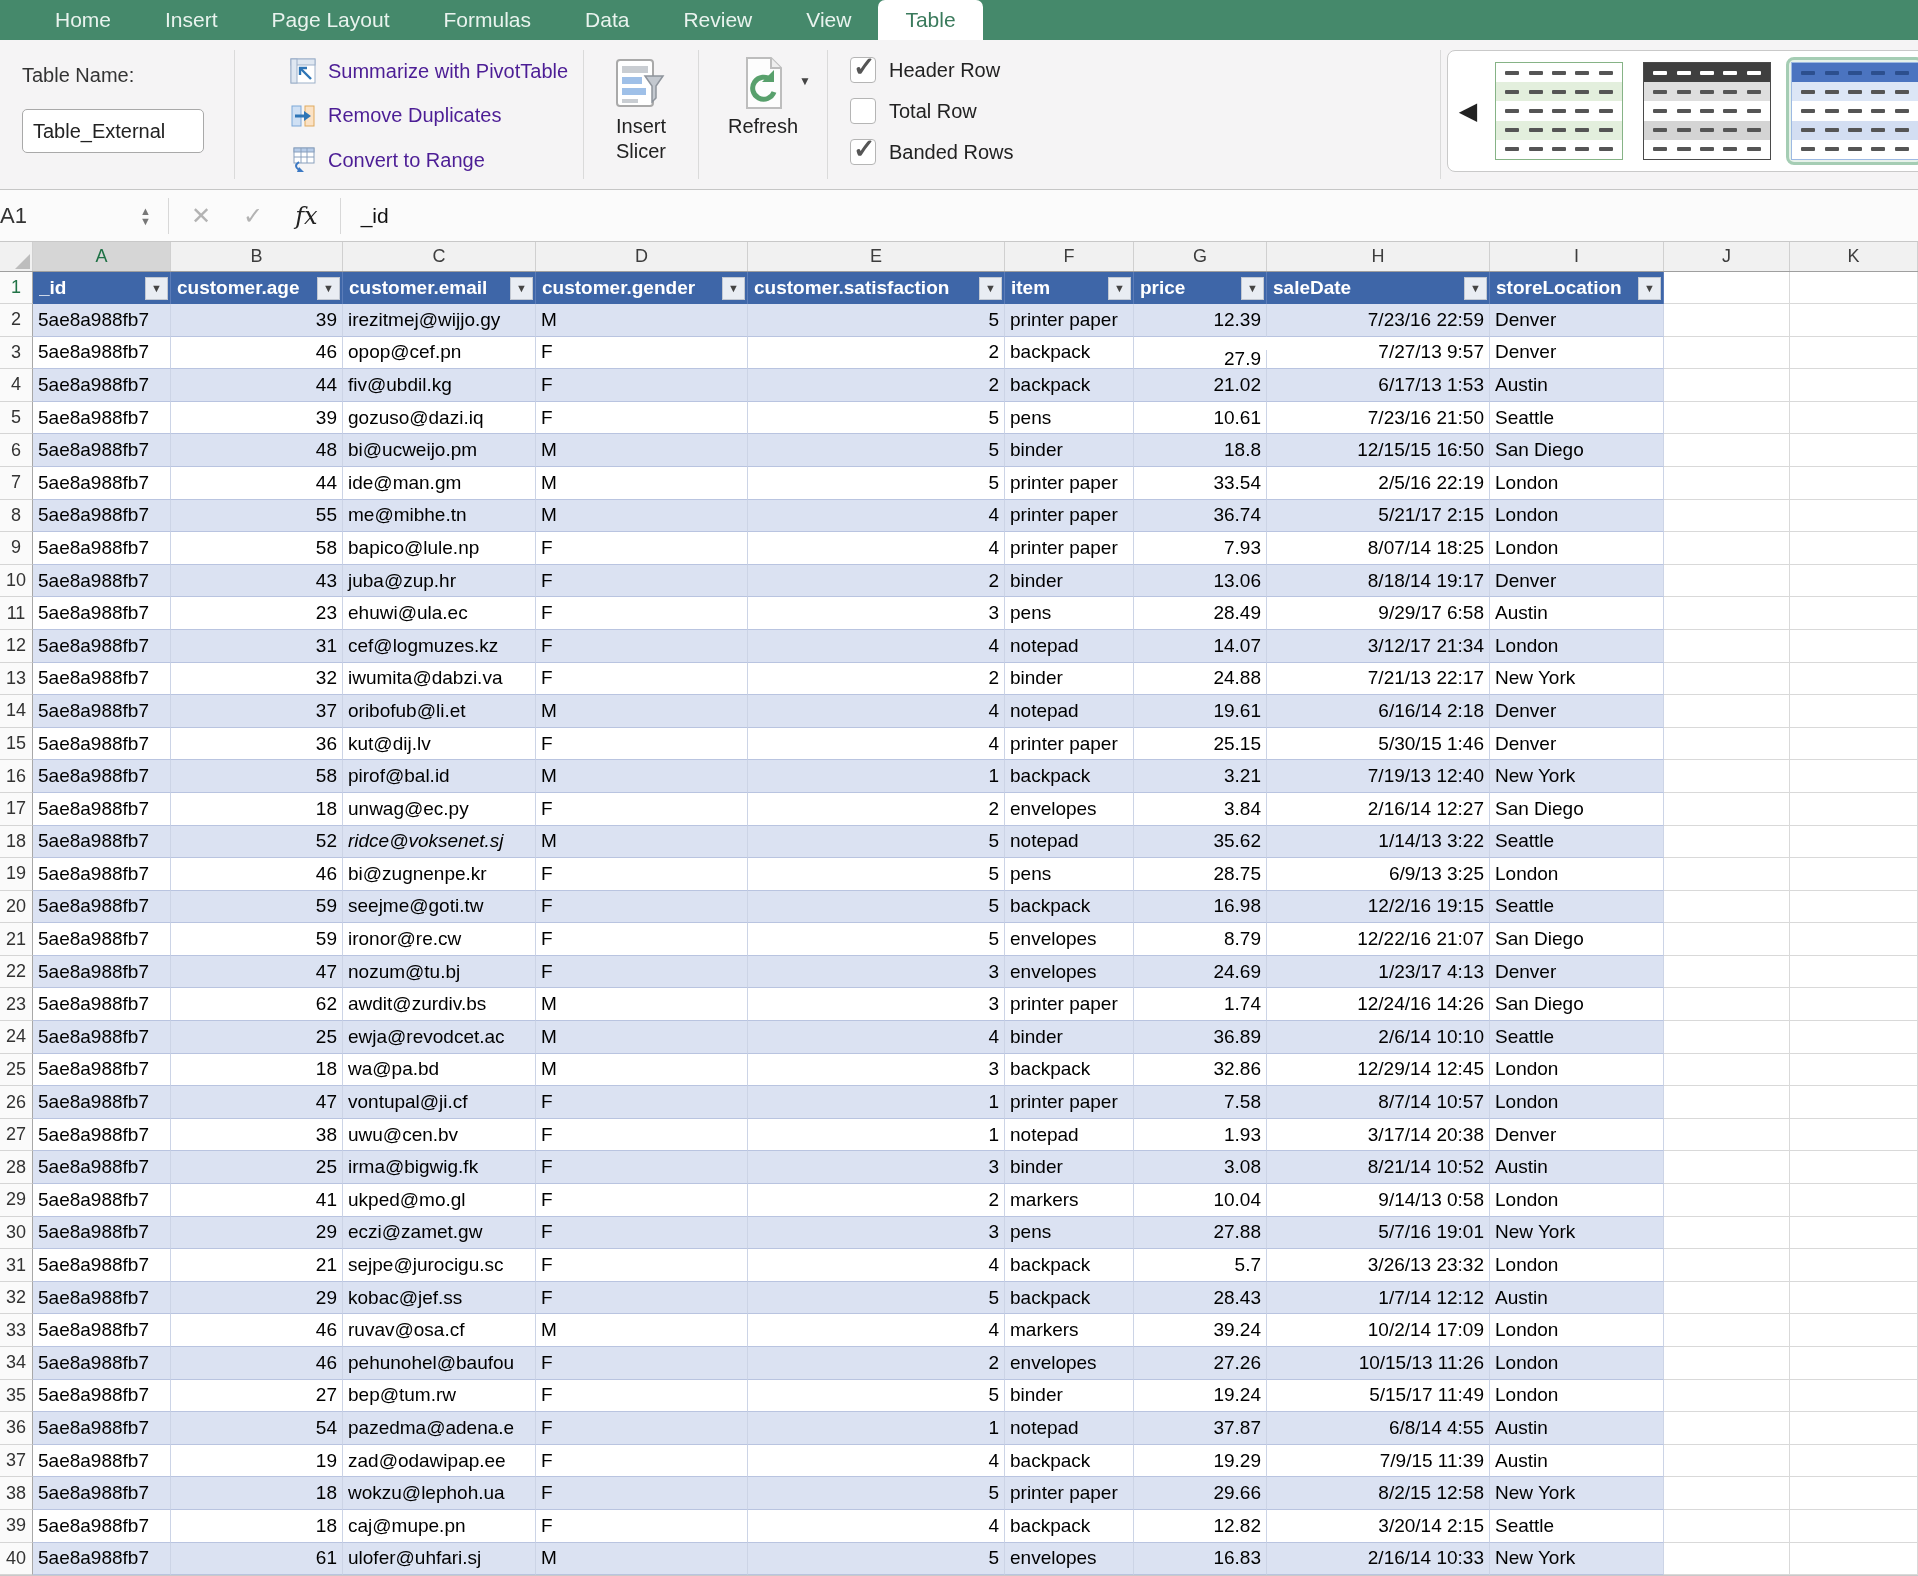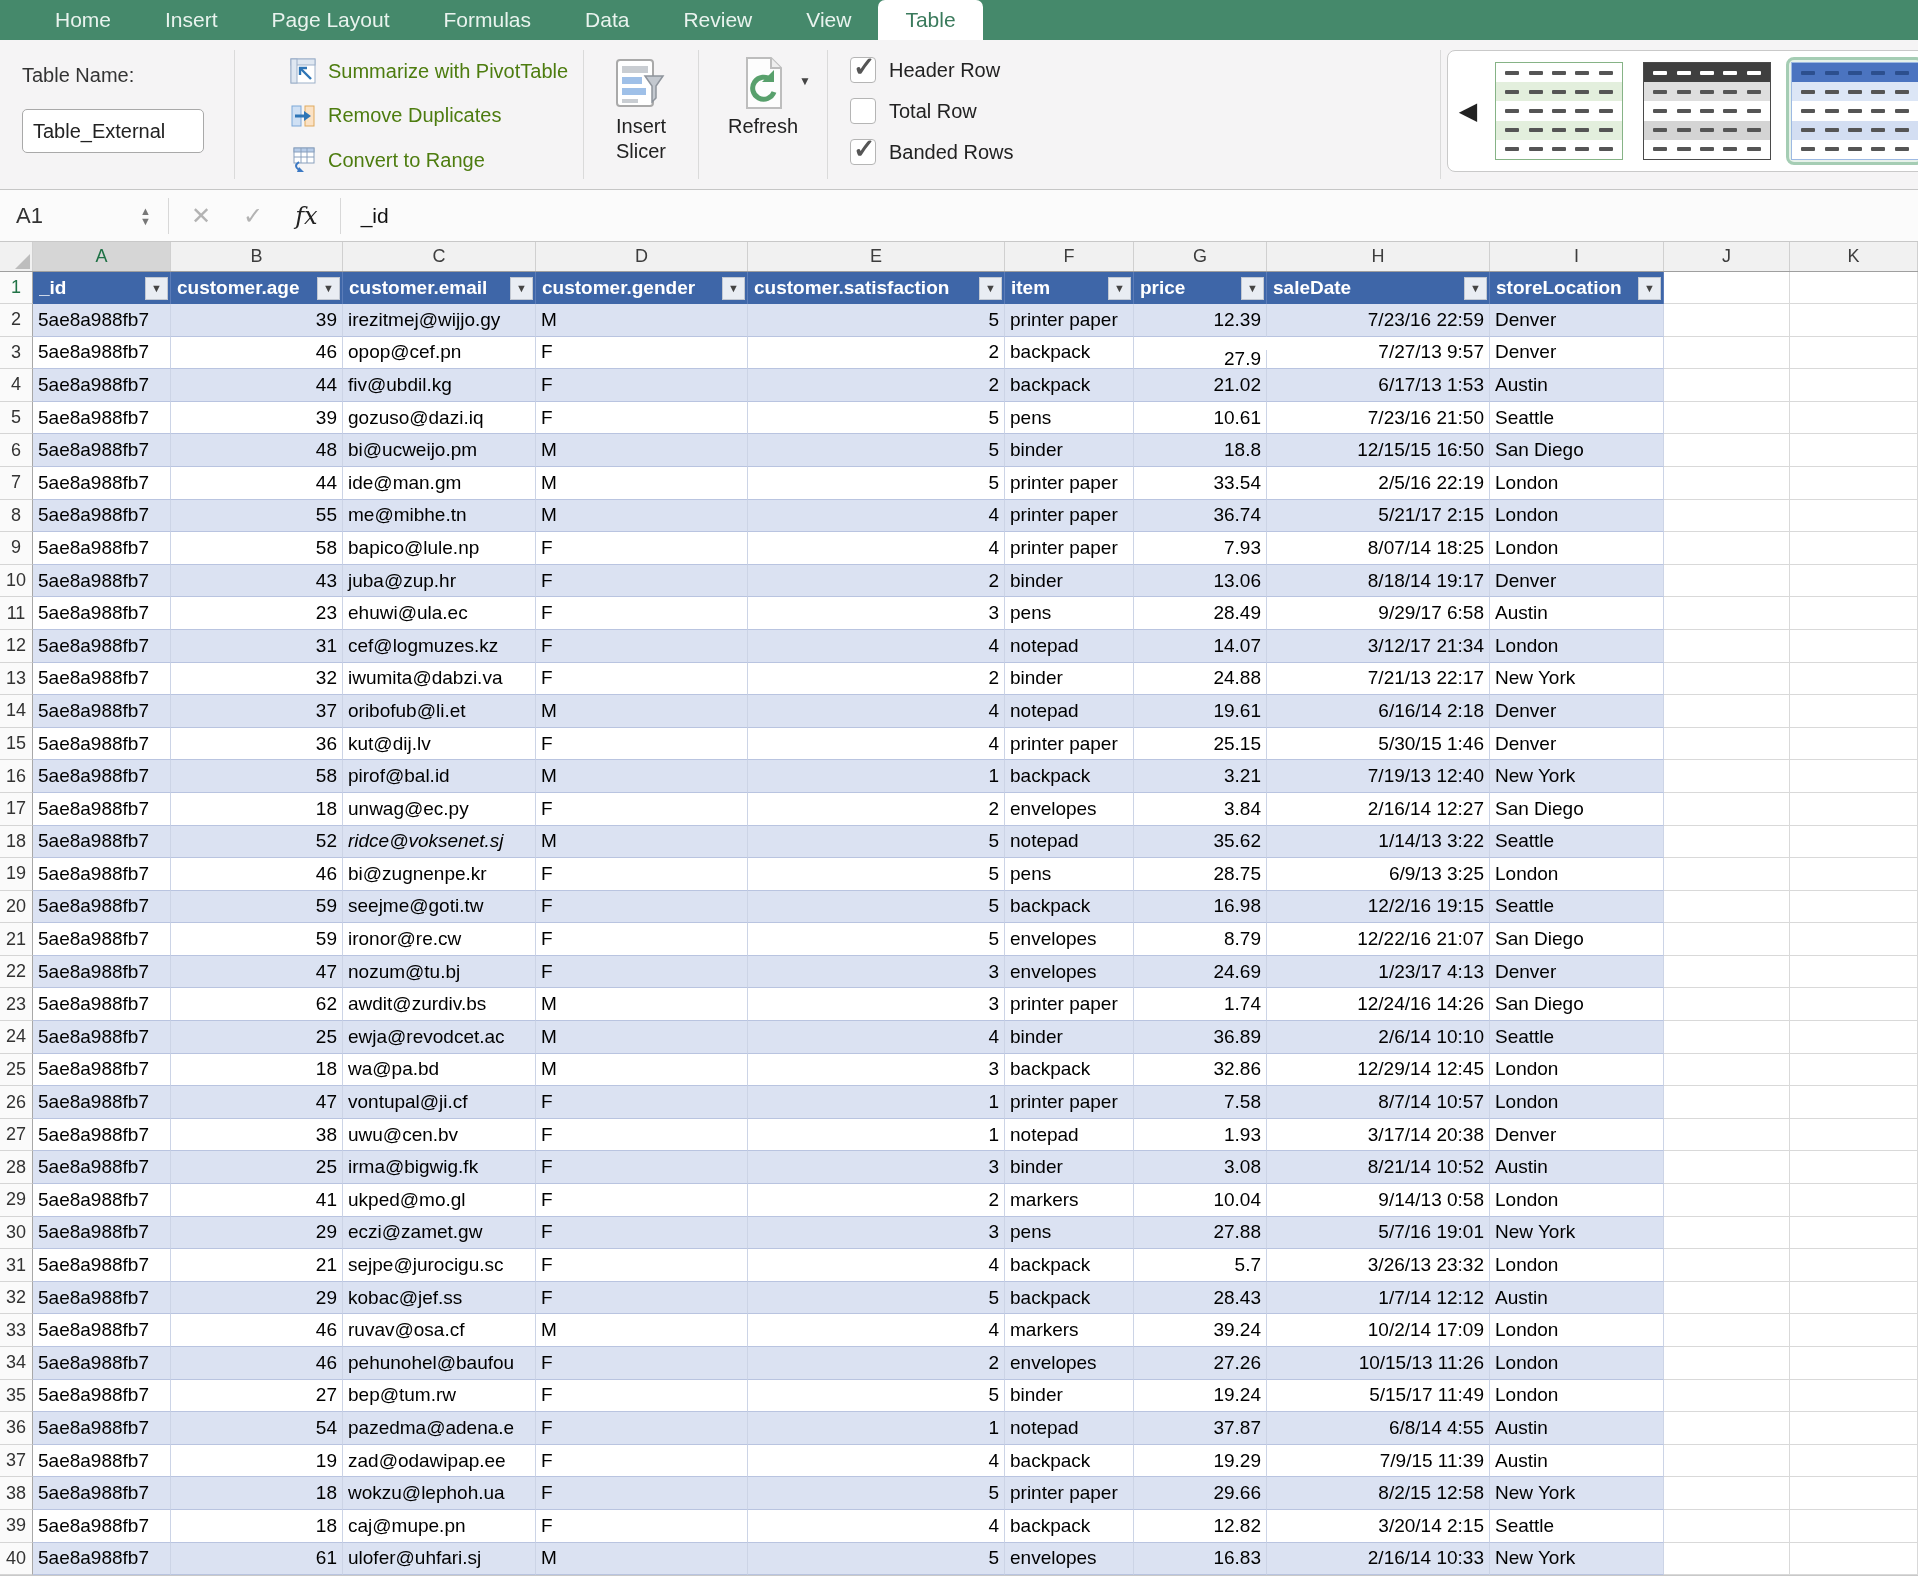--- a/index.html
+++ b/index.html
@@ -14,21 +14,21 @@
   
   .ribbon { height:150px; background:#f5f4f5; border-bottom:1px solid #c6c6c6; display:flex; position:relative; }
   .rdiv { width:1px; background:#dadada; margin:10px 0; flex:0 0 1px; }
 
   .grp-name { flex:0 0 234px; padding:24px 0 0 22px; }
   .grp-name .lbl { font-size:20px; color:#333; }
   .namebox-input { margin-top:22px; width:182px; height:44px; border:1px solid #a9a9a9; border-radius:5px;
      background:#fff; font-size:20px; color:#222; padding:0 10px; font-family:"Liberation Sans",sans-serif; }
 
   .grp-btns { flex:0 0 348px; display:flex; flex-direction:column; justify-content:space-between; padding:18px 10px 16px 24px; }
-  .rbtn { display:flex; align-items:center; gap:12px; font-size:20px; color:#4d7c0f;padding-left:31px; }
+  .rbtn { display:flex; align-items:center; gap:12px; font-size:20px; color:#4c1d95;padding-left:31px; }
 
   .grp-big { display:flex; flex-direction:column; align-items:center; justify-content:flex-start; padding-top:16px; font-size:20px; color:#222; }
   .grp-slicer { flex:0 0 114px; }
   .grp-refresh { flex:0 0 128px; position:relative; }
   .big-label { text-align:center; line-height:1.25; margin-top:4px; }
   .dd-arrow { position:absolute; top:34px; right:16px; font-size:12px; color:#444; }
 
   .grp-checks { flex:0 0 612px; display:flex; padding:16px 0 0 22px; gap:0; }
   .cbcol { display:flex; flex-direction:column; gap:13px; }
   .cbcol1 { width:200px; } .cbcol2 { width:212px; } .cbcol3 { width:200px; }
@@ -42,21 +42,21 @@
       display:flex; align-items:center; padding:0 8px; gap:10px; }
   .gal-arrow { font-size:24px; color:#222; flex:0 0 24px; text-align:center; }
   .thumbwrap { border:3px solid transparent; border-radius:8px; padding:2px; }
   .thumbwrap.selected { border-color:#a5cdb4; background:#e7f2ea; }
   .thumb { width:128px; height:98px; display:flex; flex-direction:column; border:1px solid #999; background:#fff; }
   .thumb .trow { flex:1; display:flex; align-items:center; justify-content:space-evenly; }
   .thumb .dash { width:14px; height:4px; background:#555; border-radius:1px; }
 
   
   .fbar { height:52px; background:#fbfbfb; border-bottom:1px solid #c8c8c8; display:flex; align-items:center; }
-  .namecell { width:140px; font-size:22px; color:#333; padding-left:16px; }
+  .namecell { width:140px; font-size:22px; color:#333; padding-left:0; }
   .spinner { display:flex; flex-direction:column; font-size:11px; color:#777; line-height:10px; width:22px; }
   .fsep { width:1px; height:36px; background:#d8d8d8; margin:0 6px; }
   .ficon { font-size:24px; color:#b3b3b3; padding:0 16px; }
   .ficon.fx { color:#222; font-family:"DejaVu Serif", serif; font-style:italic; font-size:24px; }
   .fcontent { font-size:21px; color:#111; padding-left:14px; }
 
   
   .colheads { display:flex; height:30px; background:#f1f1f1; border-bottom:1px solid #9f9f9f; }
   .colheads .ch { border-right:1px solid #d0d0d0; font-size:18px; color:#3d3d3d;
       display:flex; align-items:center; justify-content:center; }

